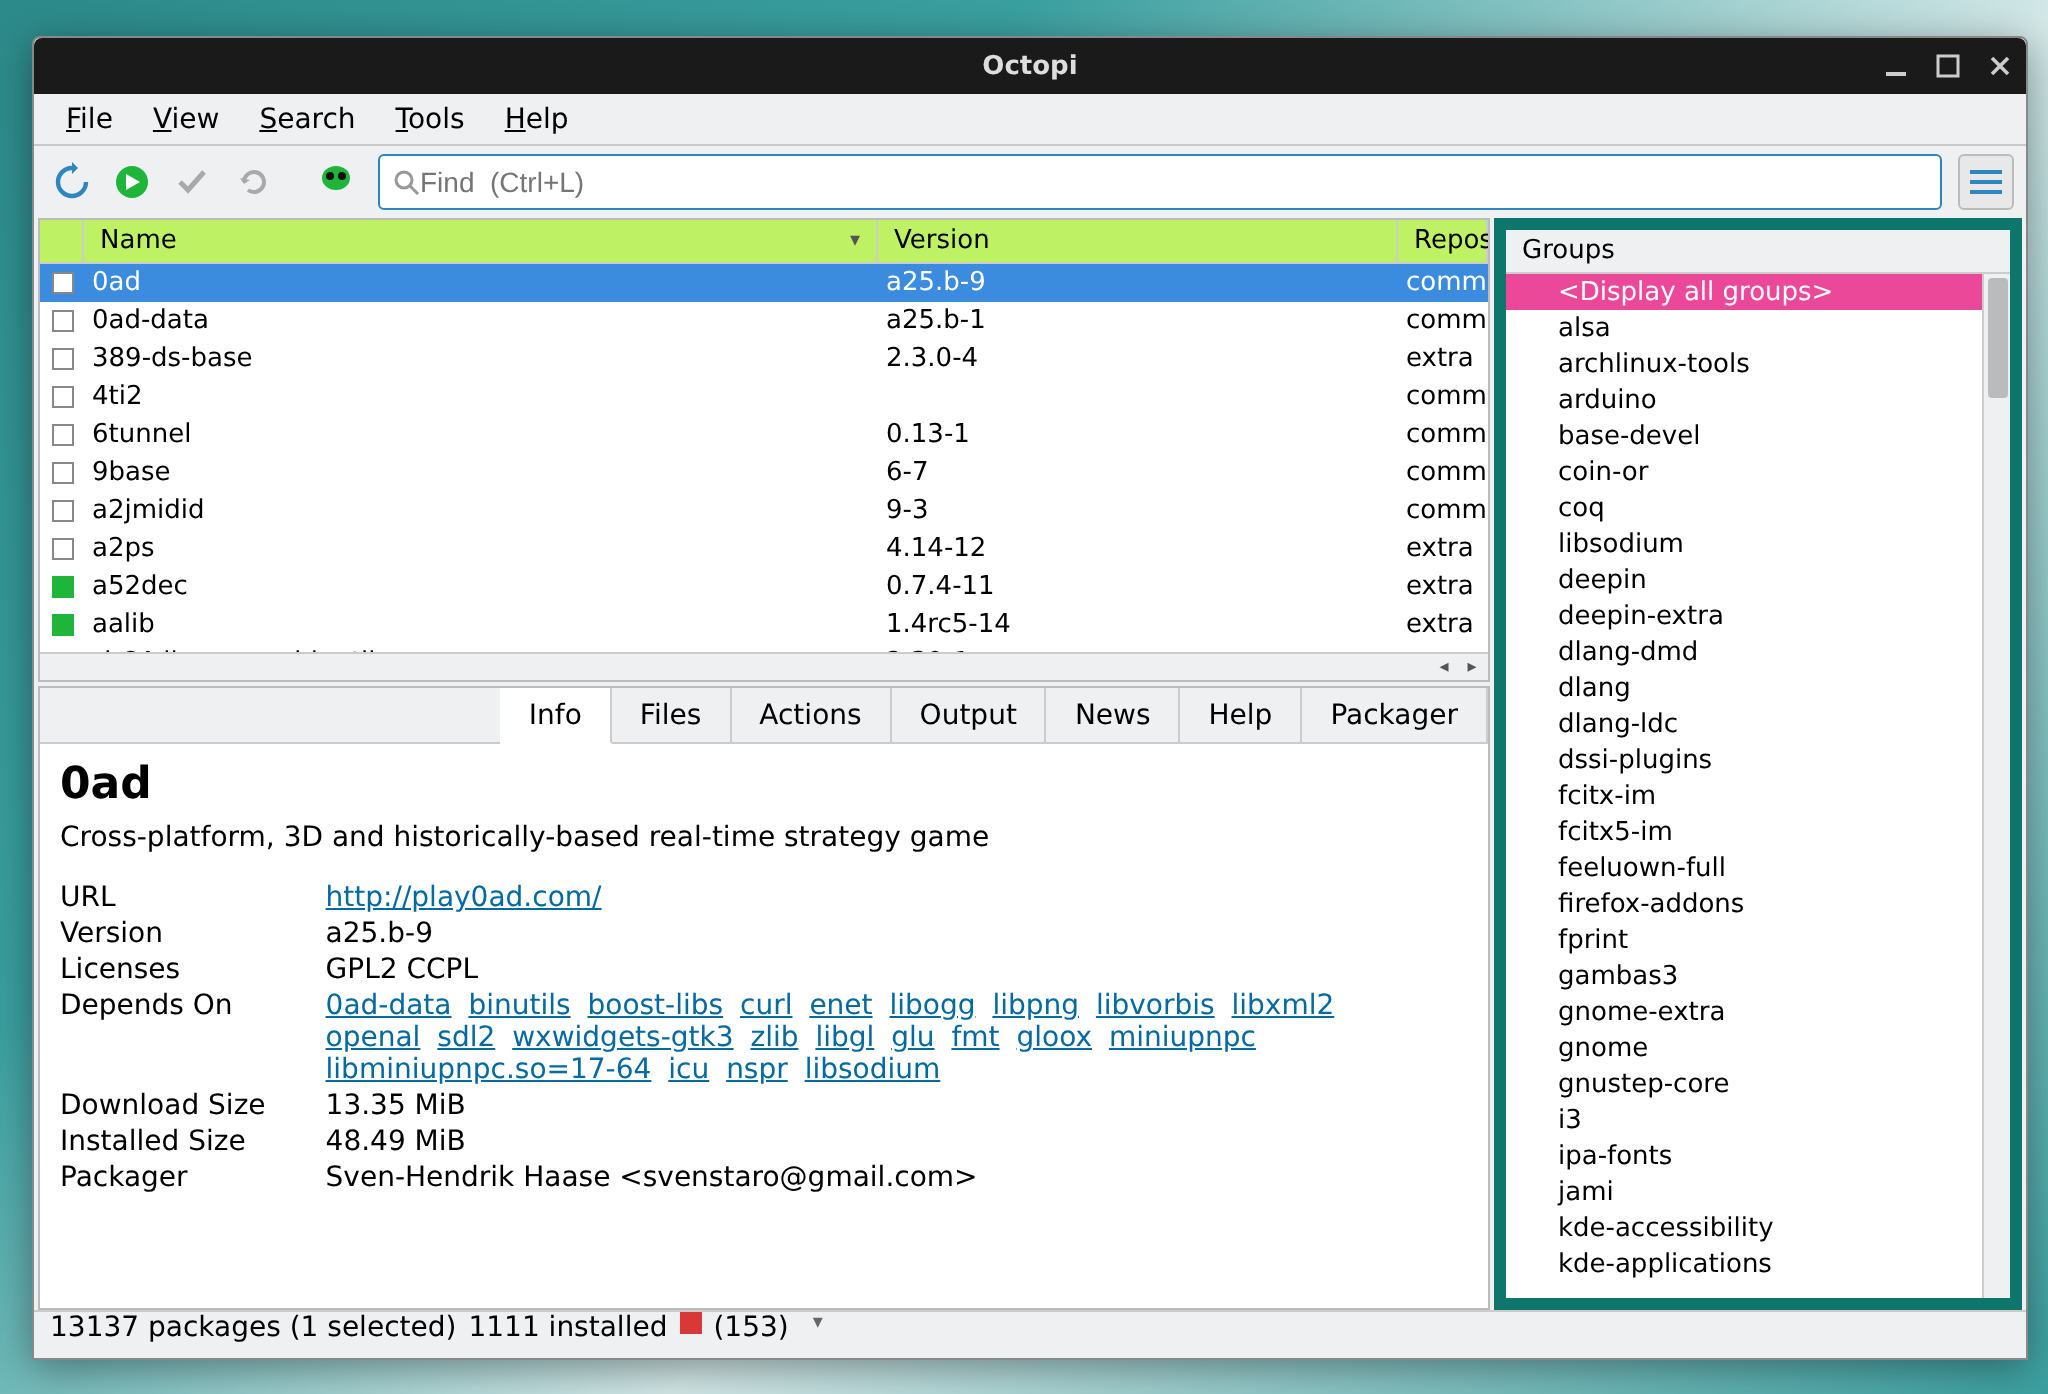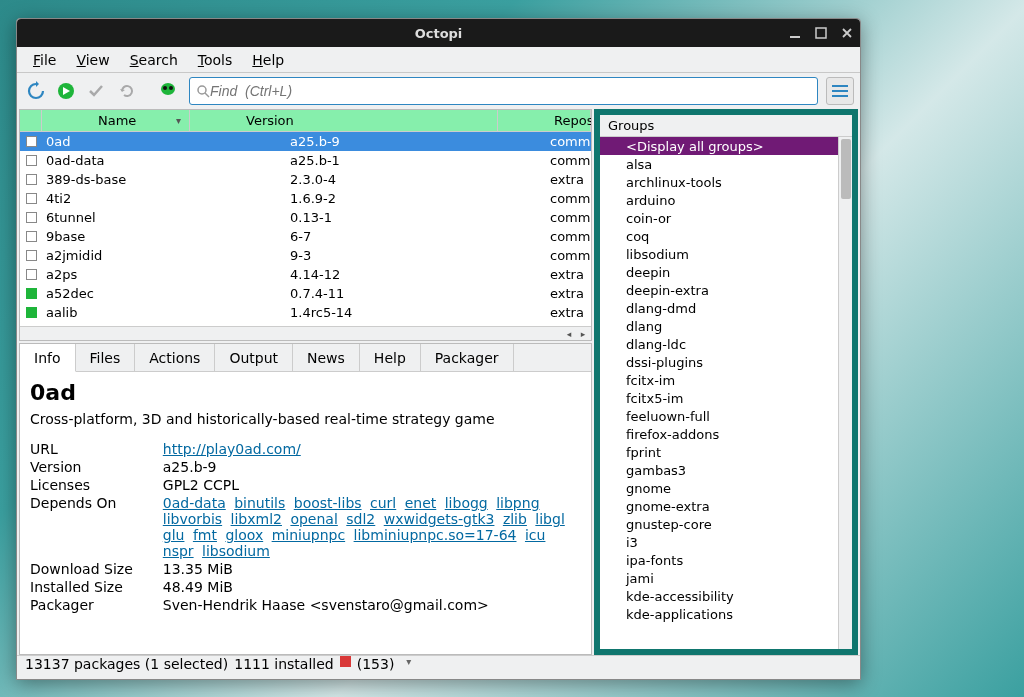--- a/index.html
+++ b/index.html
@@ -9,21 +9,21 @@
   background: linear-gradient(135deg, #2d8a8a 0%, #3ba0a0 30%, #d4e8e8 60%, #3ba0a0 100%);
   width: 1024px;
   height: 697px;
   overflow: hidden;
   position: relative;
 }
 .window {
   position: absolute;
   left: 16px;
   top: 18px;
-  width: 845px;
+  width: 998px;
   height: 662px;
   background: #eff0f1;
   border: 1px solid #888;
   border-radius: 4px 4px 0 0;
   display: flex;
   flex-direction: column;
   box-shadow: 0 4px 20px rgba(0,0,0,0.4);
 }
 .titlebar {
   height: 28px;
@@ -93,21 +93,20 @@
   align-items: center;
   padding: 0 6px;
   background: #fff;
   margin: 0 4px;
 }
 .search-box input {
   flex: 1;
   border: none;
   outline: none;
   font-size: 14px;
-  font-style: italic;
   color: #0c4a6e;
   background: transparent;
 }
 .menu-toggle {
   width: 28px;
   height: 28px;
   border: 1px solid #bbb;
   background: #e8e8e8;
   border-radius: 3px;
   display: flex;
@@ -137,25 +136,24 @@
   flex: 0 0 232px;
   border: 1px solid #bbb;
   margin: 0 2px 2px 2px;
   background: #fff;
   display: flex;
   flex-direction: column;
   overflow: hidden;
 }
 .table-header {
   display: flex;
-  background: #86efac;
+  background: #bef264;
   border-bottom: 1px solid #ccc;
   height: 22px;
   font-size: 13px;
-  gap: 48px;
 }
 .th {
   padding: 2px 8px;
   border-right: 1px solid #ccc;
   display: flex;
   align-items: center;
   cursor: pointer;
 }
 .th-icon { width: 22px; flex: 0 0 22px; }
 .th-name { flex: 1; justify-content: space-between; }
@@ -225,21 +223,21 @@
   font-size: 14px;
   border-right: 1px solid #ccc;
   display: flex;
   align-items: center;
 }
 .tab.active {
   background: #fff;
   border-bottom: 1px solid #fff;
   margin-bottom: -1px;
 }
-.tabs { border-bottom: 1px solid #ccc; }
+.tabs { border-bottom: 1px solid #ccc; justify-content: flex-end; }
 .detail-content {
   flex: 1;
   padding: 8px 10px;
   overflow: hidden;
   font-size: 14px;
 }
 .detail-content h2 {
   font-size: 22px;
   font-weight: bold;
   margin-bottom: 6px;
@@ -292,21 +290,21 @@
   overflow: hidden;
 }
 .group-item {
   height: 18px;
   padding-left: 26px;
   display: flex;
   align-items: center;
   font-size: 13px;
   cursor: pointer;
 }
-.group-item.selected { background: #701a75; color: #fff; }
+.group-item.selected { background: #ec4899; color: #fff; }
 .vscroll {
   width: 14px;
   background: #eff0f1;
   border-left: 1px solid #ccc;
 }
 .vscroll-thumb {
   width: 10px;
   margin: 2px auto;
   background: #bbb;
   border-radius: 2px;
@@ -449,21 +447,20 @@
               </div>
   <div class="td-name">389-ds-base</div>
   <div class="td-version">2.3.0-4</div>
   <div class="td-repo">extra</div>
             </div>
             <div class="table-row">
               <div class="td-icon">
                 <div class="pkg-icon notinst"></div>
               </div>
   <div class="td-name">4ti2</div>
-  <div class="td-version">1.6.9-2</div>
   <div class="td-repo">comm</div>
             </div>
             <div class="table-row">
               <div class="td-icon">
                 <div class="pkg-icon notinst"></div>
               </div>
   <div class="td-name">6tunnel</div>
   <div class="td-version">0.13-1</div>
   <div class="td-repo">comm</div>
             </div>
@@ -569,37 +566,38 @@
 
     <div class="right-pane">
       <div class="groups-panel">
         <div class="groups-header">Groups</div>
         <div class="groups-body">
           <div class="groups-list" id="groups-list">
               <div class="group-item selected">&lt;Display all groups&gt;</div>
               <div class="group-item">alsa</div>
               <div class="group-item">archlinux-tools</div>
               <div class="group-item">arduino</div>
+              <div class="group-item">base-devel</div>
               <div class="group-item">coin-or</div>
               <div class="group-item">coq</div>
               <div class="group-item">libsodium</div>
               <div class="group-item">deepin</div>
               <div class="group-item">deepin-extra</div>
               <div class="group-item">dlang-dmd</div>
               <div class="group-item">dlang</div>
               <div class="group-item">dlang-ldc</div>
               <div class="group-item">dssi-plugins</div>
               <div class="group-item">fcitx-im</div>
               <div class="group-item">fcitx5-im</div>
               <div class="group-item">feeluown-full</div>
               <div class="group-item">firefox-addons</div>
               <div class="group-item">fprint</div>
               <div class="group-item">gambas3</div>
+              <div class="group-item">gnome-extra</div>
               <div class="group-item">gnome</div>
-              <div class="group-item">gnome-extra</div>
               <div class="group-item">gnustep-core</div>
               <div class="group-item">i3</div>
               <div class="group-item">ipa-fonts</div>
               <div class="group-item">jami</div>
               <div class="group-item">kde-accessibility</div>
               <div class="group-item">kde-applications</div>
             </div>
           <div class="vscroll">
             <div class="vscroll-thumb" style="height:60px"></div>
           </div>

